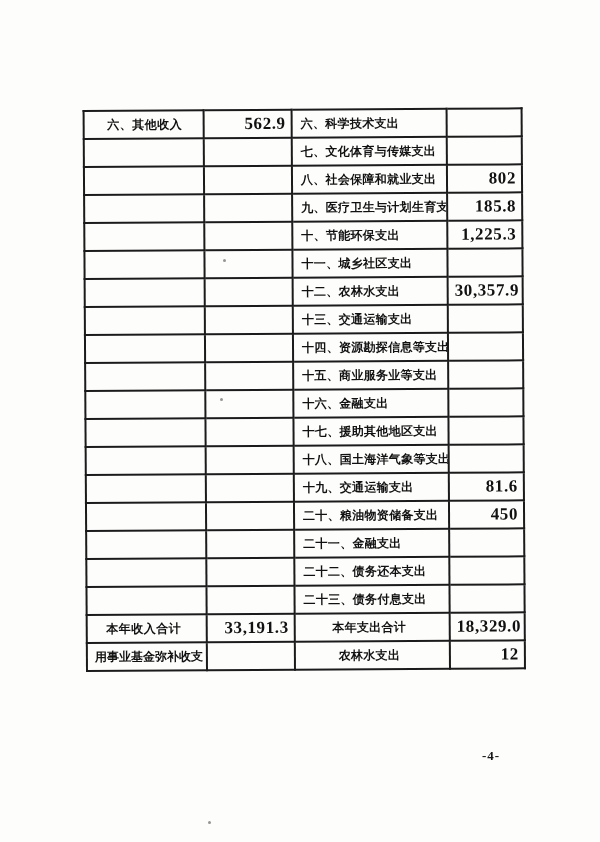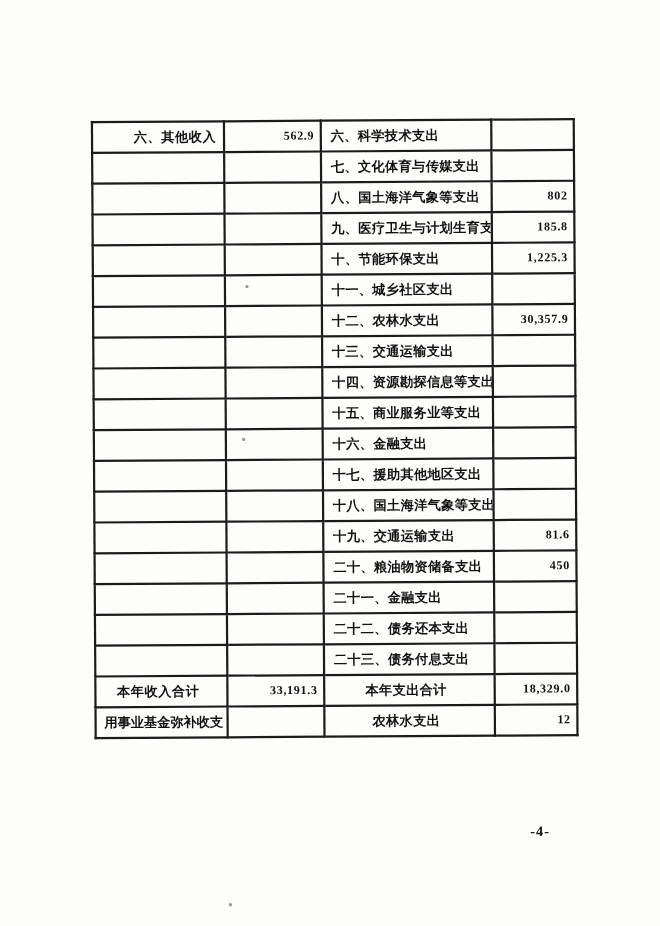--- a/index.html
+++ b/index.html
@@ -32,34 +32,34 @@
     height: 26px;
     line-height: 26px;
     padding: 0 6px;
     font-size: 12px;
     font-weight: 700;
     white-space: nowrap;
     overflow: hidden;
     vertical-align: middle;
   }
   td.income-label {
-    text-align: right;
+    text-align: center;
     padding-left: 8px;
     letter-spacing: 0.5px;
   }
   td.expense-label {
     text-align: left;
     padding-left: 8px;
     letter-spacing: 0.3px;
   }
   td.income-value,
   td.expense-value {
     text-align: right;
     padding-right: 5px;
-    font-size: 11px;
+    font-size: 17px;
     letter-spacing: 0.6px;
   }
   .totals-row td.income-label,
   .totals-row td.expense-label,
   .final-row td.expense-label {
     text-align: center;
     padding-left: 0;
   }
   .final-row td.income-label {
     padding-left: 7px;
@@ -108,21 +108,21 @@
         </tr>
         <tr class="item-row">
           <td class="income-label"></td>
           <td class="income-value"></td>
           <td class="expense-label">七、文化体育与传媒支出</td>
           <td class="expense-value"></td>
         </tr>
         <tr class="item-row">
           <td class="income-label"></td>
           <td class="income-value"></td>
-          <td class="expense-label">八、国土海洋气象等支出</td>
+          <td class="expense-label">八、社会保障和就业支出</td>
           <td class="expense-value">802</td>
         </tr>
         <tr class="item-row">
           <td class="income-label"></td>
           <td class="income-value"></td>
           <td class="expense-label">九、医疗卫生与计划生育支出</td>
           <td class="expense-value">185.8</td>
         </tr>
         <tr class="item-row">
           <td class="income-label"></td>

